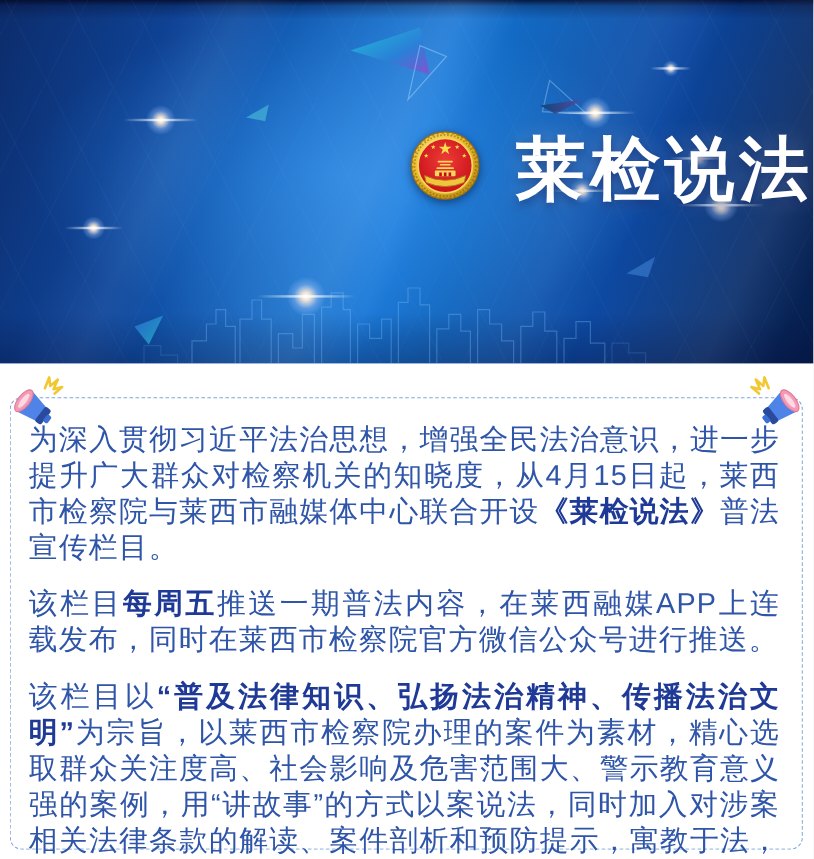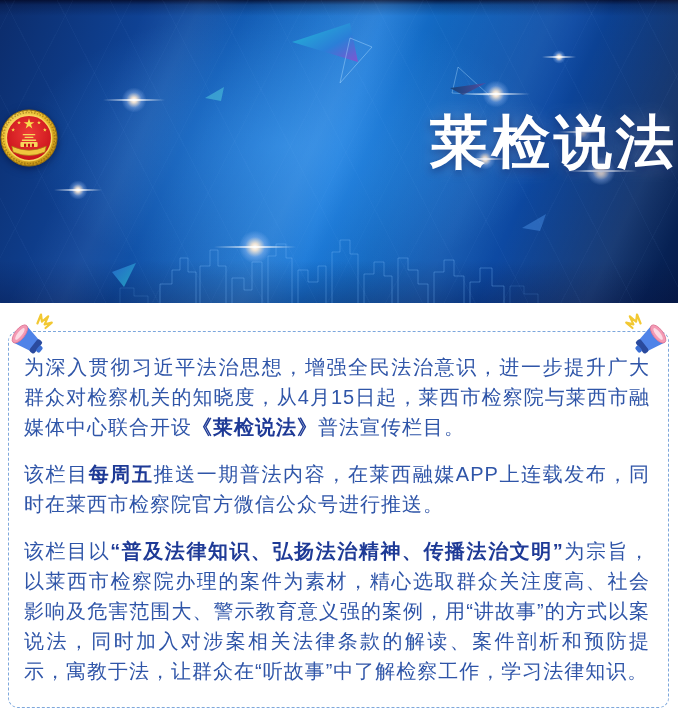--- a/index.html
+++ b/index.html
@@ -29,37 +29,37 @@
       repeating-linear-gradient(-63deg, rgba(140,190,255,.05) 0 1px, transparent 1px 52px);
   }
   .banner-art { position:absolute; inset:0; z-index:2; }
   .sparkle { position:absolute; z-index:3; pointer-events:none; }
   .sparkle .core { position:absolute; inset:0; border-radius:50%;
     background:radial-gradient(circle, #ffffff 0%, rgba(255,236,214,.92) 14%, rgba(175,205,255,.35) 42%, rgba(175,205,255,0) 68%); }
   .sparkle .flare { position:absolute; left:-70%; right:-70%; top:50%; height:2px; transform:translateY(-50%);
     background:linear-gradient(90deg, transparent, rgba(255,255,255,.85) 50%, transparent); }
 
   .banner-center { position:absolute; left:0; right:0; top:96px; height:92px; z-index:4;
-    display:flex; align-items:center; justify-content:space-between; gap:30px; }
+    display:flex; align-items:center; justify-content:flex-end; gap:30px; }
   .emblem { width:58px; height:58px; margin-top:-8px; filter:drop-shadow(0 2px 4px rgba(0,10,50,.55)); }
   .banner-title {
     color:#fff; font-size:58px; font-weight:700; letter-spacing:4px; line-height:1; white-space:nowrap;
     text-shadow:0 3px 9px rgba(6,30,100,.65), 0 0 18px rgba(255,255,255,.28);
   }
 
   
   .content { position:relative; width:678px; height:413px; background:#fff; }
   .dashed-box { position:absolute; left:8px; right:9px; top:28px; height:377px;
     border:1px dashed var(--border-dash, #7da7dc); border-radius:10px; }
   .megaphone { position:absolute; width:54px; height:54px; z-index:5; }
   .megaphone.left  { left:5px;  top:7px; }
   .megaphone.right { right:5px; top:7px; transform:scaleX(-1); }
 
   .article-body { position:absolute; left:8px; right:9px; top:28px; padding:21px 19px 0 16px; }
-  .para { font-size:20px; line-height:30px; letter-spacing:1px; text-align:justify;
+  .para { font-size:24px; line-height:30px; letter-spacing:1px; text-align:justify;
     color:var(--text-blue, #2f55a8); margin-bottom:17px; }
   .para strong { font-weight:700; color:var(--bold-blue, #1e3a96); }
 </style>
 </head>
 <body>
 
 <div class="page">
 
   <div class="banner">
 

